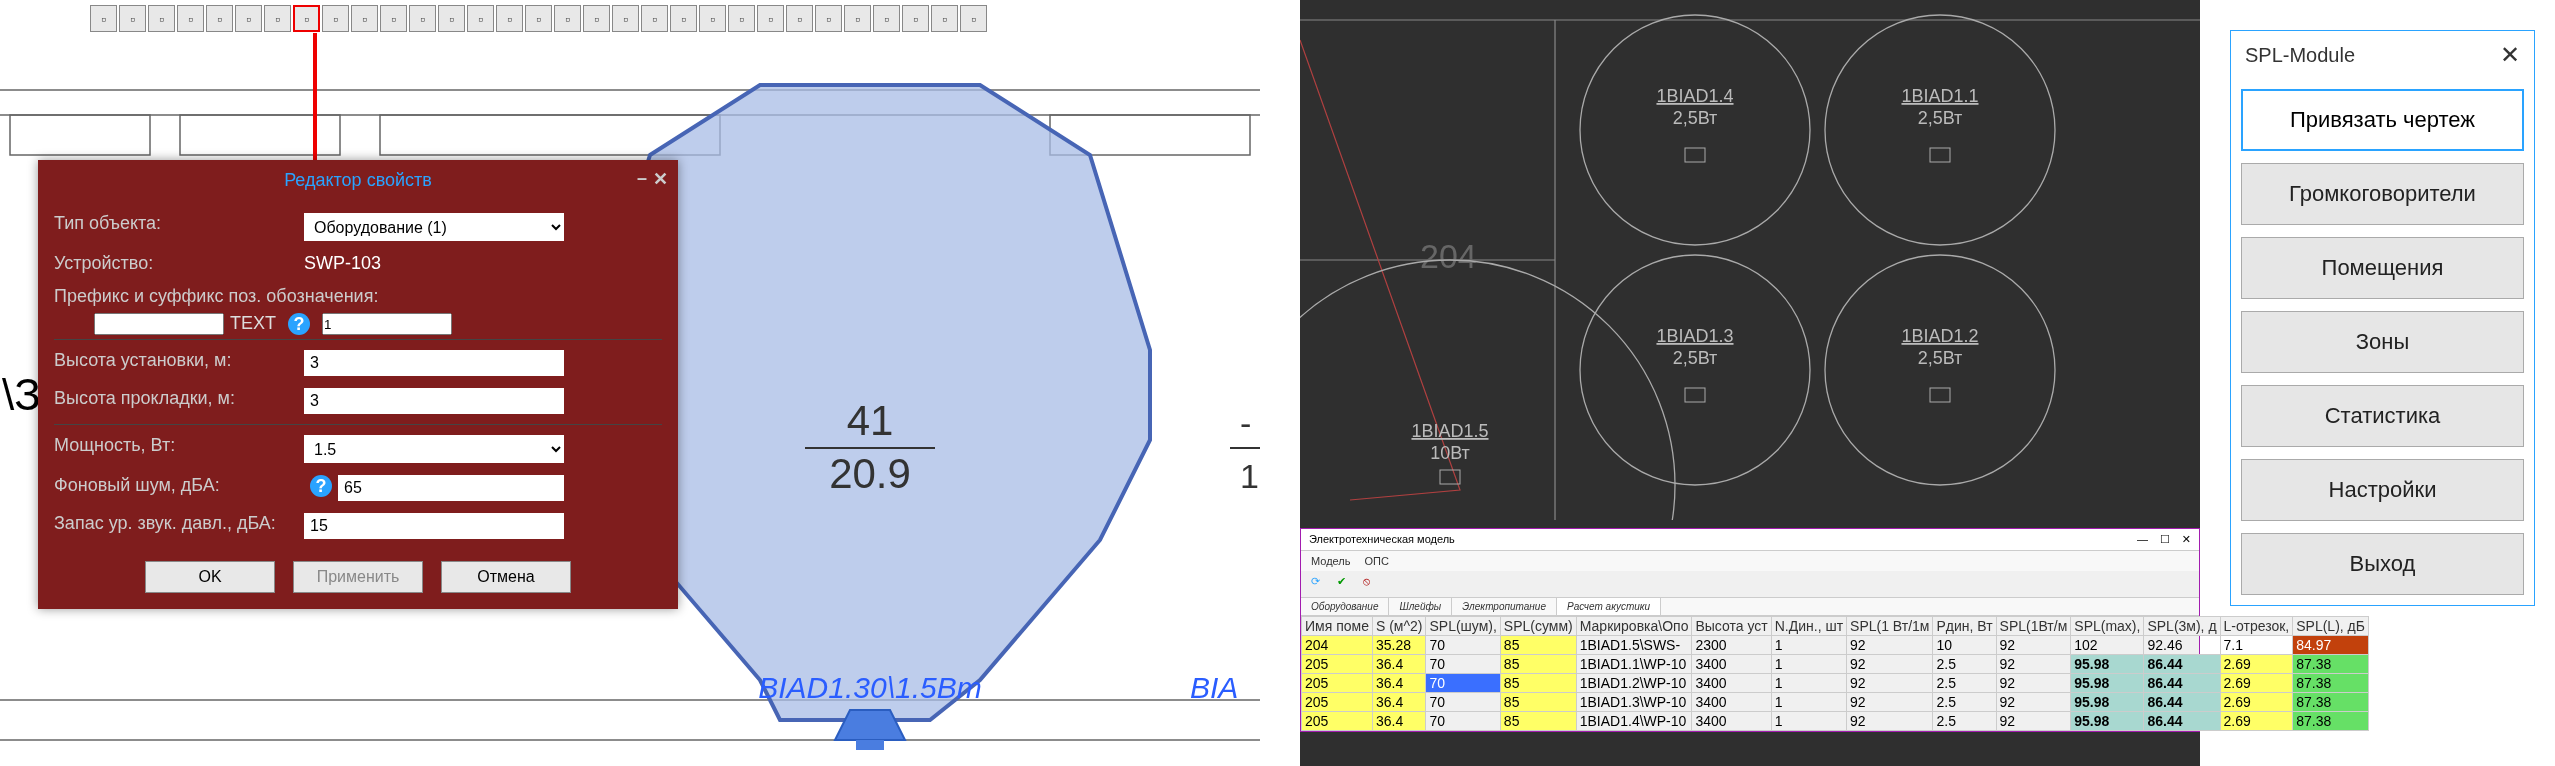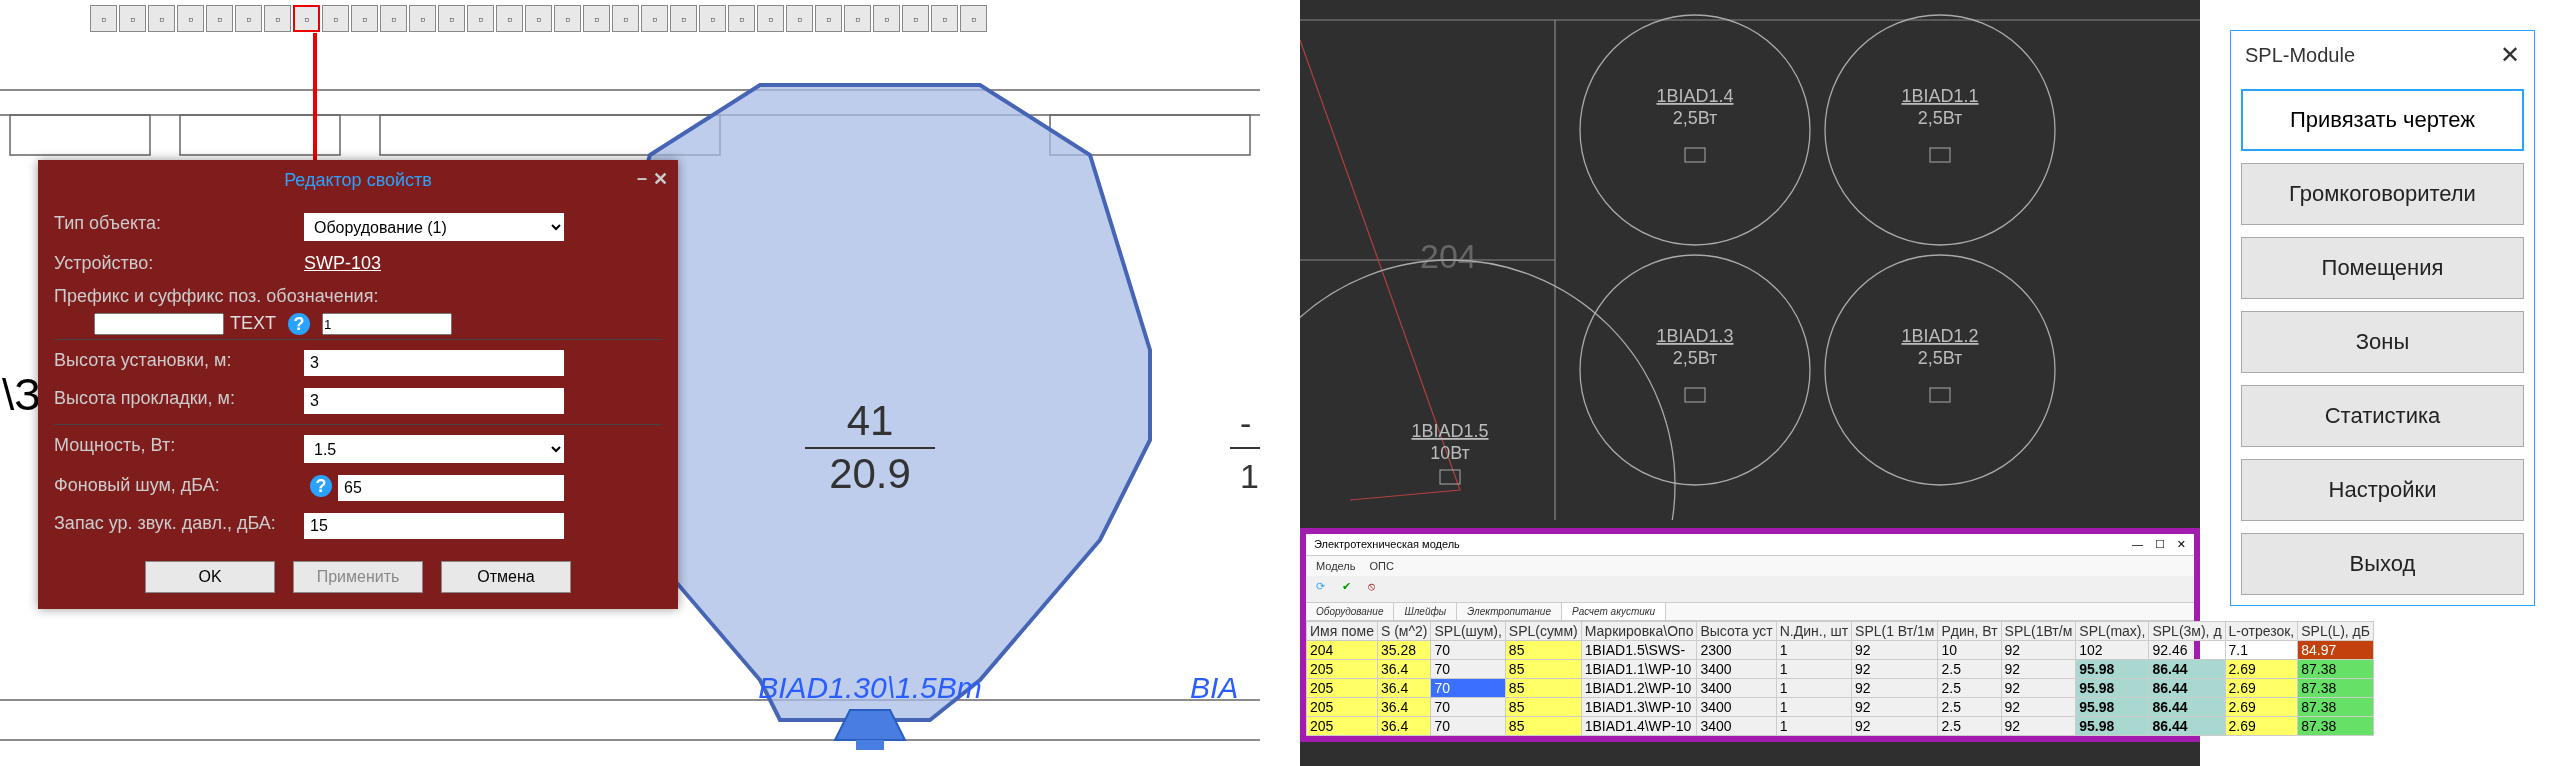--- a/index.html
+++ b/index.html
@@ -27,37 +27,37 @@
   .dlg-title { color: #2aa3ff; }
   .dlg-ctrls { position: absolute; right: 10px; top: 8px; display: flex; gap: 6px; }
   .dlg-ctrls span { color: #ccc; cursor: pointer; font-size: 18px; font-weight: bold; }
   .dlg-body { padding: 6px 16px 4px 16px; }
   .row { display: flex; align-items: flex-start; padding: 6px 0; }
   .row .lab { flex: 0 0 250px; color: #ccc; }
   .sep { border-top: 1px solid #444; margin: 4px 0; }
   .row input[type=text], .row select { background: #fff; color: #000; border: none; padding: 4px 6px; font-size: 16px; }
   .row select { width: 260px; height: 28px; }
   .row input.w260 { width: 260px; }
-  .row .static { color: #fff; text-decoration: underline; }
+  .row .static { color: #fff; }
   .prefixrow { display: flex; gap: 6px; padding-left: 40px; }
   .prefixrow input { width: 130px; }
   .prefixrow .tag { color: #ddd; }
   .help { display: inline-flex; width: 22px; height: 22px; border-radius: 11px; background: #2aa3ff; color: #fff; align-items: center; justify-content: center; font-weight: bold; margin: 0 6px; }
   .dlg-footer { display: flex; justify-content: center; gap: 18px; padding: 12px 0 16px 0; }
   .dlg-footer button { width: 130px; height: 32px; background: #e8e8e8; border: 1px solid #888; font-size: 16px; }
   .dlg-footer button.disabled { color: #888; }
 
   
   .center-panel { position: absolute; left: 1300px; top: 0; width: 900px; height: 766px; background: #2f2f2f; }
   .center-panel svg.cad { position: absolute; left: 0; top: 0; width: 100%; height: 520px; }
   .speaker-label { fill: #bbb; font-size: 18px; text-decoration: underline; }
   .speaker-label2 { fill: #bbb; font-size: 18px; }
 
   
-  .etw { position: absolute; left: 0; top: 528px; width: 900px; background: #f0f0f0; border: 6px solid #a21caf; font-size: 11px; }
+  .etw { position: absolute; left: 0; top: 528px; width: 900px; background: #f0f0f0; border: 1px solid #a21caf; font-size: 11px; }
   .etw-title { display: flex; justify-content: space-between; padding: 4px 8px; background: #fff; border-bottom: 1px solid #ccc; }
   .etw-title .wctrls { display: flex; gap: 12px; }
   .etw-tabs { display: flex; gap: 14px; padding: 4px 10px; background: #f8f8f8; }
   .etw-tabs span { color: #333; }
   .etw-tools { display: flex; gap: 8px; padding: 4px 10px; }
   .etw-tools span { width: 18px; height: 18px; display: inline-block; }
   .etw-subtabs { display: flex; background: #f8f8f8; border-top: 1px solid #ccc; border-bottom: 1px solid #ccc; }
   .etw-subtabs span { padding: 3px 10px; border-right: 1px solid #ccc; font-size: 10px; color: #333; font-style: italic; }
   .etw-subtabs span.active { background: #fff; }
   table.grid { border-collapse: collapse; width: 100%; font-size: 14px; }

